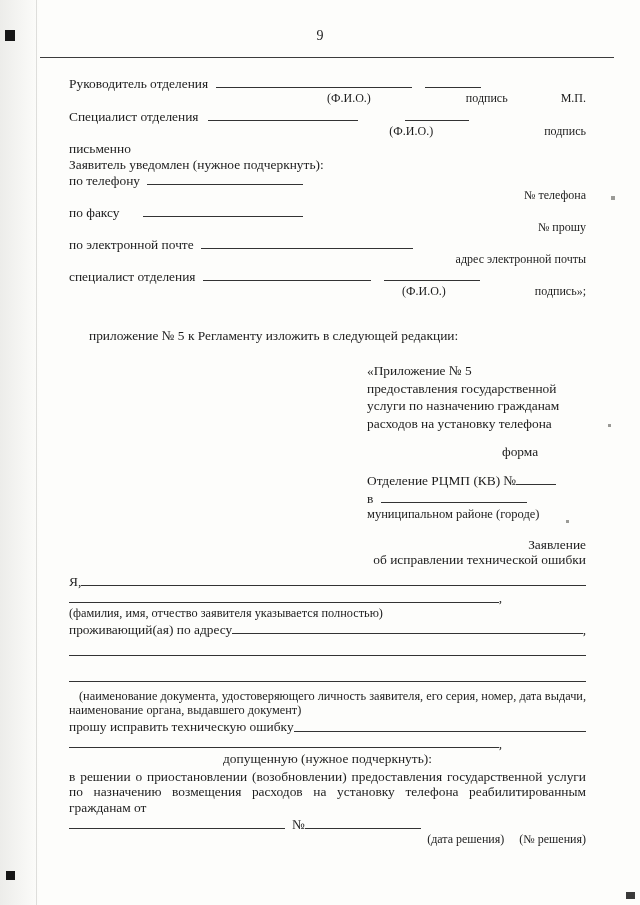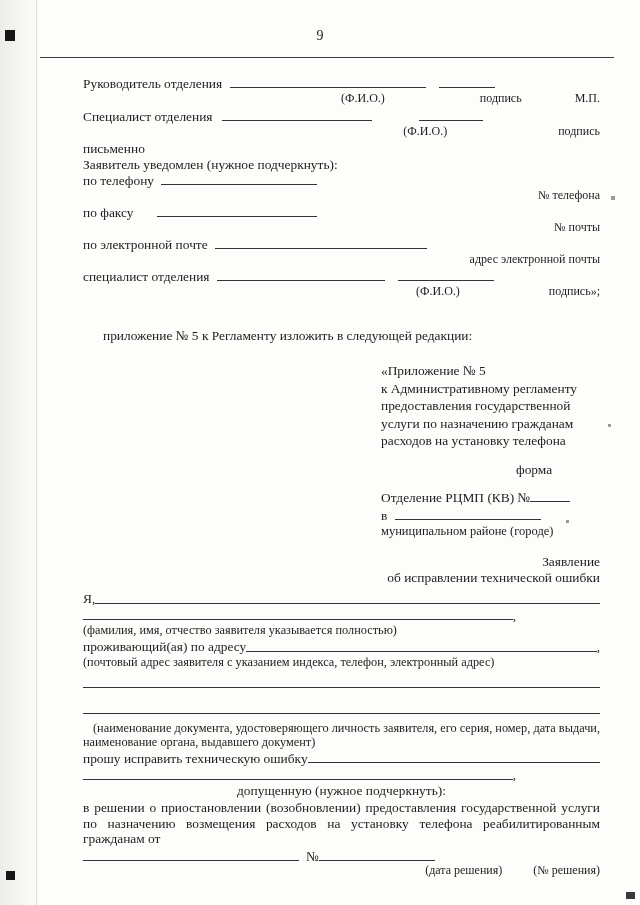--- a/index.html
+++ b/index.html
@@ -19,21 +19,21 @@
   .a-bl { left:6px; top:871px; width:9px; height:9px; }
   .a-br { left:626px; top:892px; width:9px; height:7px; background:#3a3a3a; }
   .speck { position:absolute; background:#9a9a96; }
   .s1 { left:611px; top:196px; width:4px; height:4px; }
   .s2 { left:608px; top:424px; width:3px; height:3px; }
   .s3 { left:566px; top:520px; width:3px; height:3px; }
 
   .pageno { position:absolute; top:28px; left:0; width:100%; text-align:center; font-size:14px; }
   .toprule { position:absolute; top:57px; left:40px; right:26px; border-top:1.5px solid #3c3c3c; }
 
-  .content { position:absolute; top:76px; left:83px; width:517px; font-size:13.4px; line-height:16px;font-family:Liberation Serif, serif; }
+  .content { position:absolute; top:76px; left:69px; width:517px; font-size:13.4px; line-height:16px;font-family:Liberation Serif, serif; }
 
   .ul { display:inline-block; border-bottom:1px solid #333; height:11px; vertical-align:baseline; }
   .row { white-space:nowrap; }
   .cap-row { font-size:12px; line-height:13px; margin-bottom:3px; white-space:nowrap;text-align:right; }
   .mt4 { margin-top:4px; }
 
   .intro { margin-top:30px; text-indent:20px; }
 
   .annex { margin-left:298px; margin-top:18px; line-height:17.5px; }
   .forma { margin-top:11px; margin-left:135px; }
@@ -101,21 +101,21 @@
       </div>
       <div class="cap-row">
         <span style="margin-left:100px">№ телефона</span>
       </div>
 
       <div class="row">
         <span>по факсу</span>
         <span class="ul" style="width:160px; margin-left:20px"></span>
       </div>
       <div class="cap-row">
-        <span style="margin-left:98px">№ почты</span>
+        <span style="margin-left:98px">№ прошу</span>
       </div>
 
       <div class="row">
         <span>по электронной почте</span>
         <span class="ul" style="width:212px; margin-left:4px"></span>
       </div>
       <div class="cap-row">
         <span style="margin-left:82px">адрес электронной почты</span>
       </div>
 
@@ -127,21 +127,20 @@
       <div class="cap-row">
         <span style="margin-left:200px">(Ф.И.О.)</span>
         <span style="margin-left:86px">подпись»;</span>
       </div>
     </div>
 
     <p class="intro">приложение № 5 к Регламенту изложить в следующей редакции:</p>
 
     <div class="annex">
       <div>«Приложение № 5</div>
-      <div>к Административному регламенту</div>
       <div>предоставления государственной</div>
       <div>услуги по назначению гражданам</div>
       <div>расходов на установку телефона</div>
 
       <div class="forma">форма</div>
 
       <div class="dept">
         <div>
           <span>Отделение РЦМП (КВ) №</span><span class="ul" style="width:40px"></span>
         </div>
@@ -166,21 +165,20 @@
         <span>,</span>
         <span style="width:84px"></span>
       </div>
       <div class="scap">(фамилия, имя, отчество заявителя указывается полностью)</div>
 
       <div class="frow mt2">
         <span>проживающий(ая) по адресу</span>
         <span class="ul fill"></span>
         <span>,</span>
       </div>
-      <div class="scap">(почтовый адрес заявителя с указанием индекса, телефон, электронный адрес)</div>
 
       <div class="frow" style="margin-top:8px">
         <span class="ul fill"></span>
       </div>
       <div class="frow" style="margin-top:12px">
         <span class="ul fill"></span>
       </div>
 
       <p class="scap justify ind" style="margin-top:4px">(наименование документа, удостоверяющего личность заявителя, его серия, номер, дата выдачи, наименование органа, выдавшего документ)</p>
 
@@ -197,18 +195,18 @@
       <div class="center">допущенную (нужное подчеркнуть):</div>
 
       <p class="justify mt2">в решении о приостановлении (возобновлении) предоставления государственной услуги по назначению возмещения расходов на установку телефона реабилитированным гражданам от</p>
 
       <div class="row mt2">
         <span class="ul" style="width:216px"></span>
         <span style="margin-left:4px">№</span><span class="ul" style="width:116px"></span>
       </div>
       <div class="cap-row">
         <span style="margin-left:128px">(дата решения)</span>
-        <span style="margin-left:28px">(№ решения)</span>
+        <span style="margin-left:12px">(№ решения)</span>
       </div>
     </div>
 
   </div>
 </div>
 
 </body></html>

